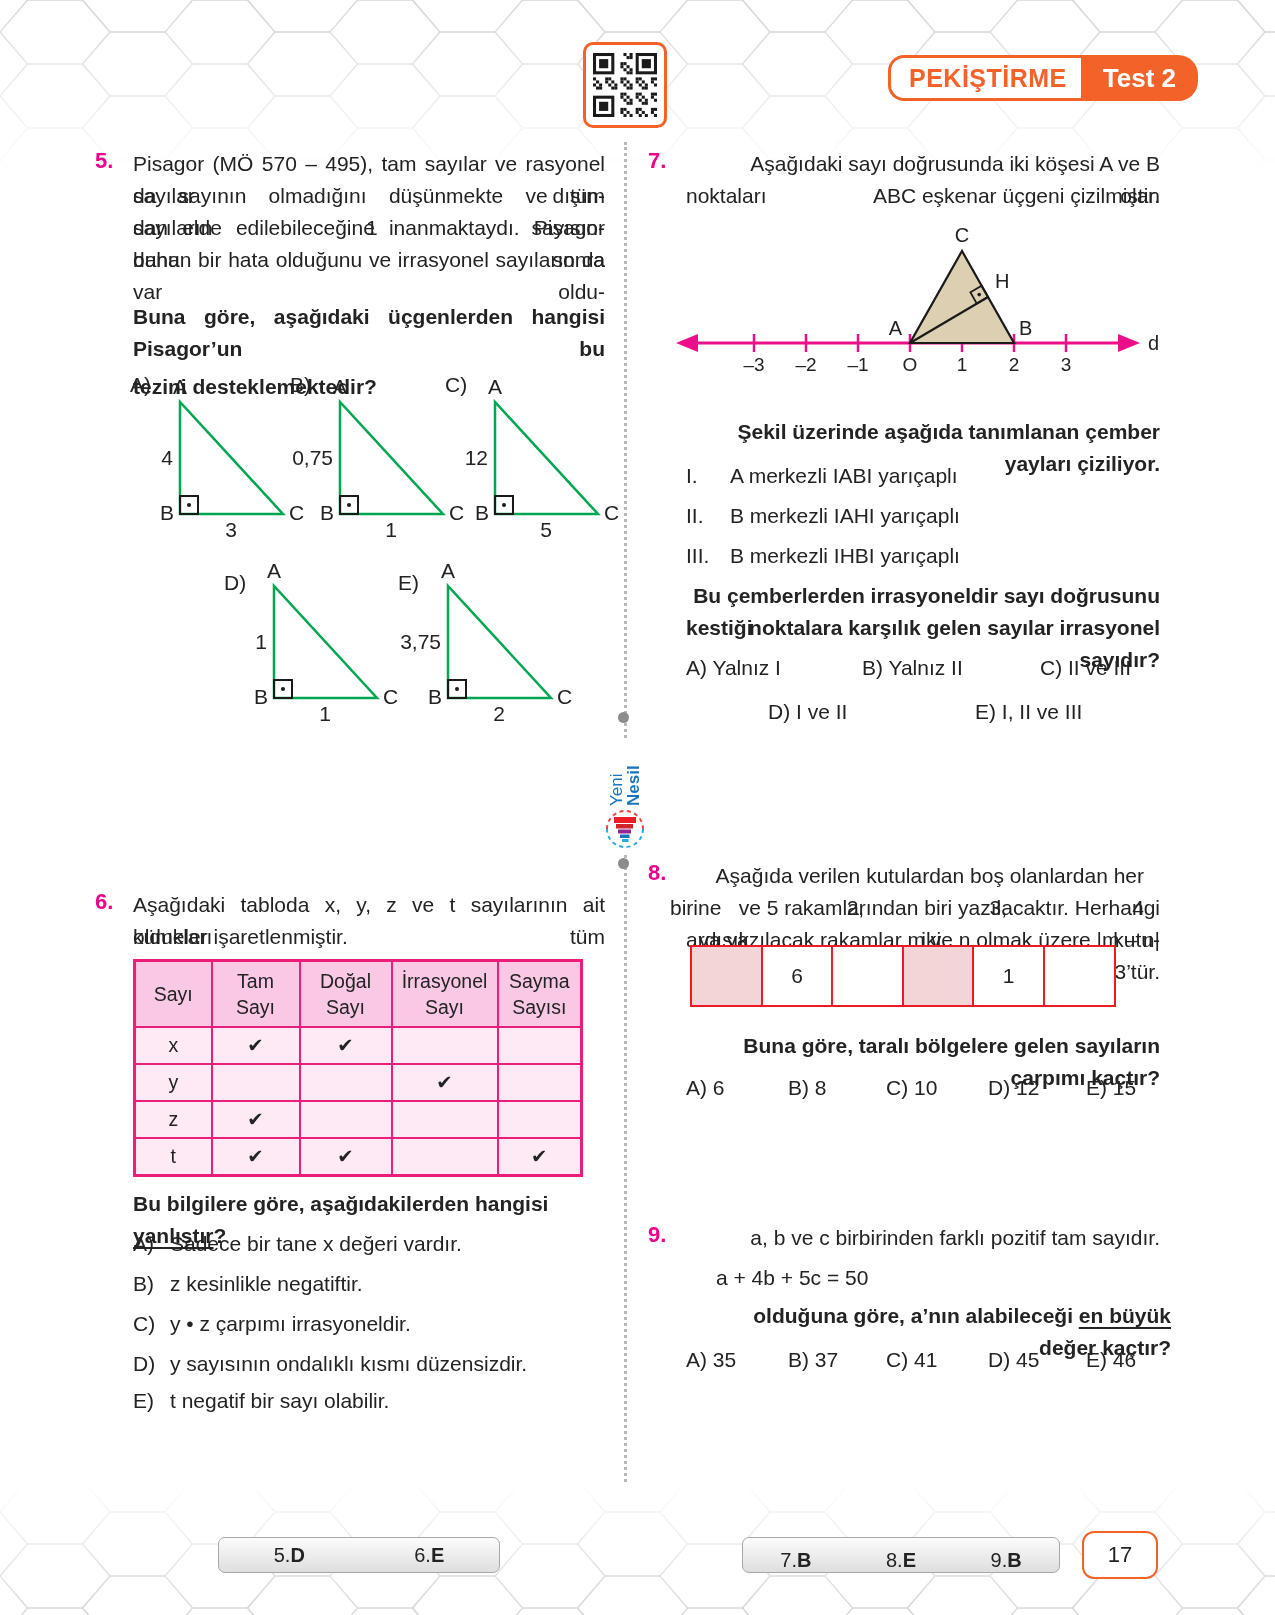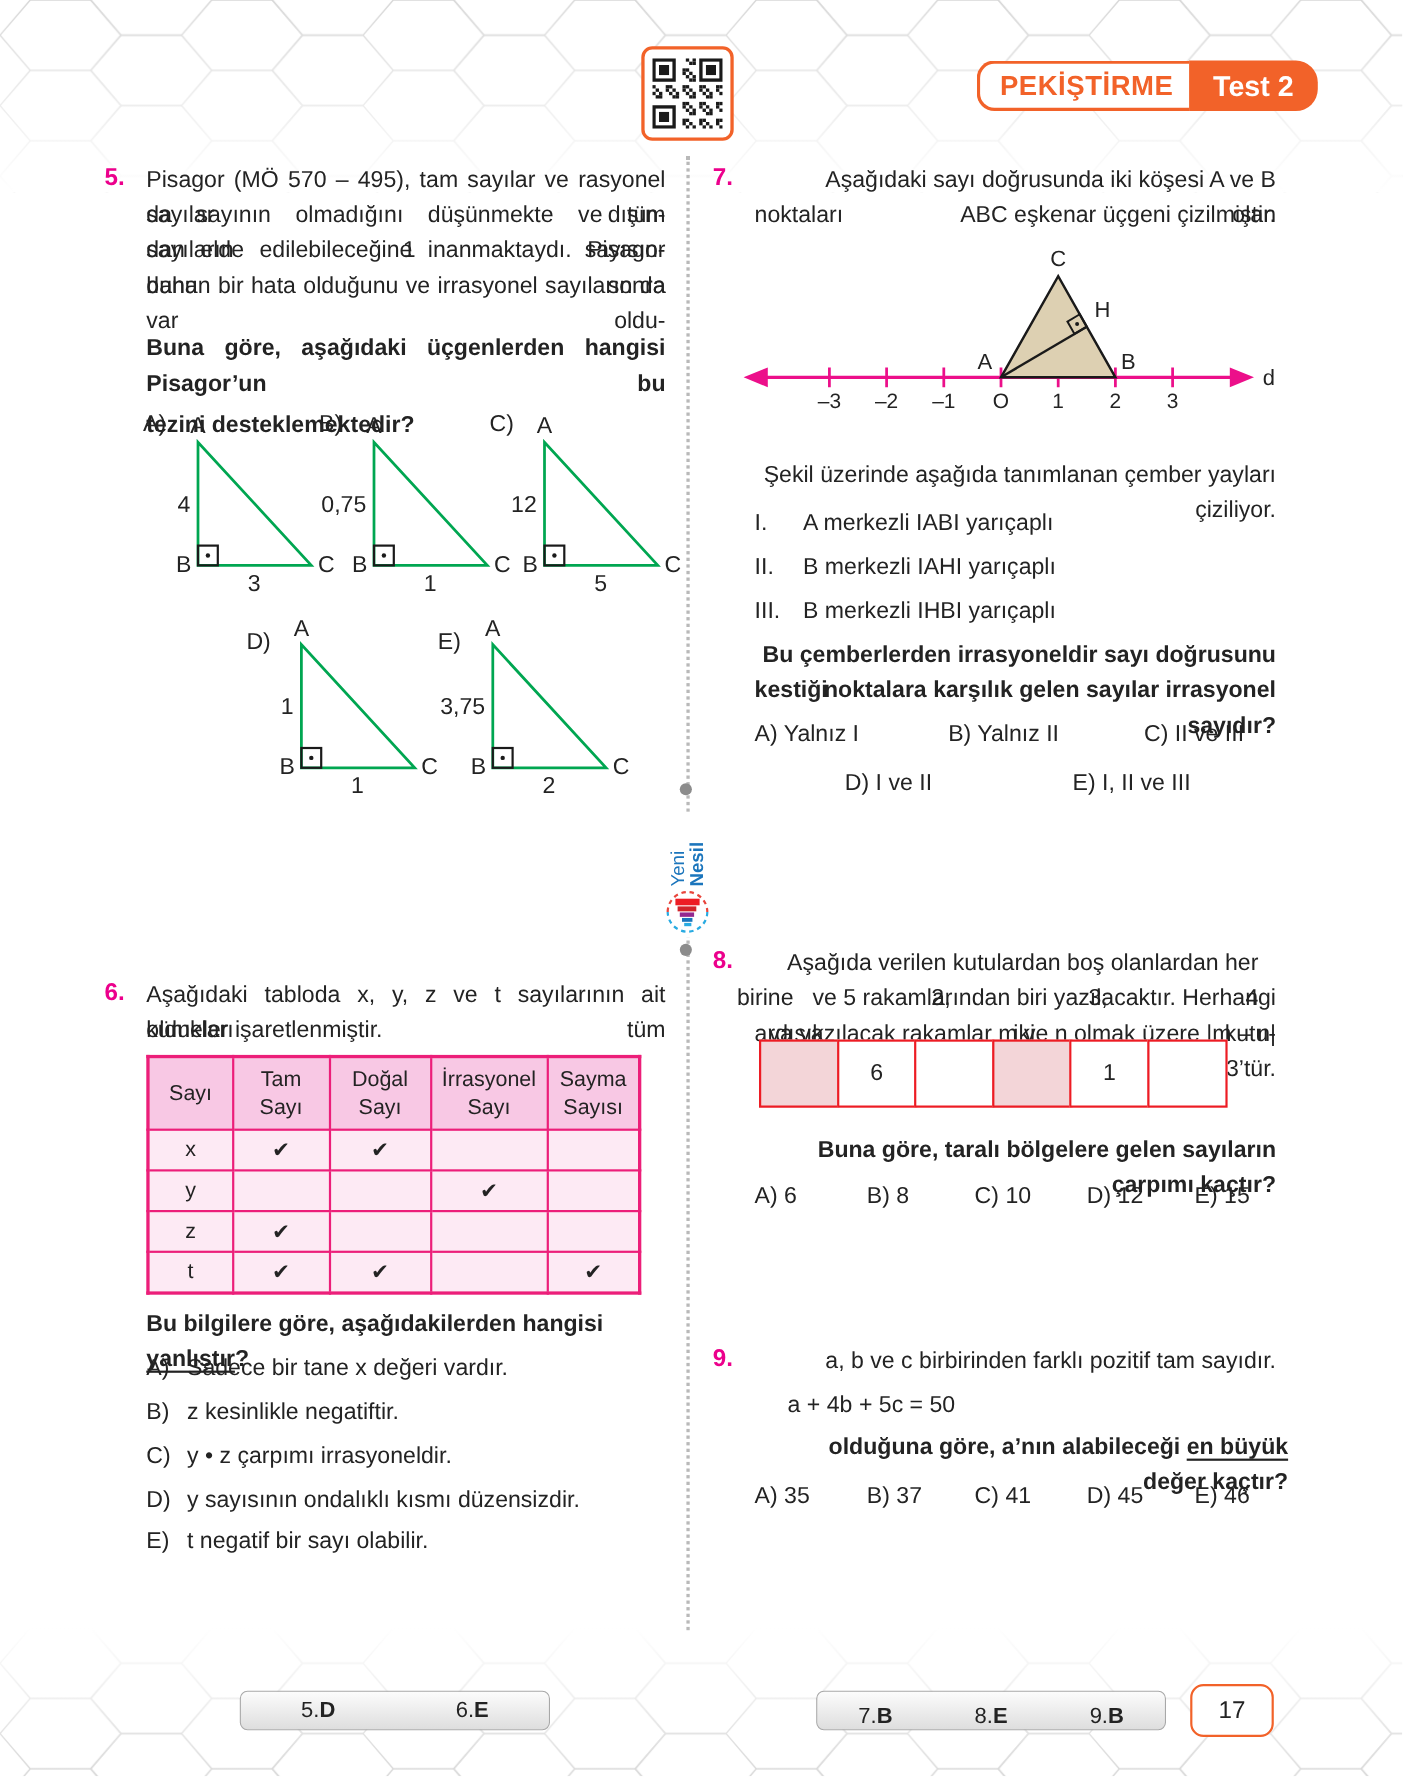--- a/index.html
+++ b/index.html
@@ -375,21 +375,21 @@
     </g>
     <g font-size="20" fill="#232323">
       <text x="262" y="117" text-anchor="end">A</text>
       <text x="379" y="117" text-anchor="start">B</text>
       <text x="322" y="24" text-anchor="middle">C</text>
       <text x="355" y="70" text-anchor="start">H</text>
       <text x="508" y="132" text-anchor="start">d</text>
     </g>
   </svg>
 
-  <div class="abs t w-right" style="left:686px;top:416px;">Şekil üzerinde aşağıda tanımlanan çember yayları çiziliyor.</div>
+  <div class="abs t w-right" style="left:686px;top:416px;font-weight:bold;">Şekil üzerinde aşağıda tanımlanan çember yayları çiziliyor.</div>
   <div class="abs t" style="left:686px;top:460px;"><span style="display:inline-block;width:44px;">I.</span><span>A merkezli IABI yarıçaplı</span></div>
   <div class="abs t" style="left:686px;top:500px;"><span style="display:inline-block;width:44px;">II.</span><span>B merkezli IAHI yarıçaplı</span></div>
   <div class="abs t" style="left:686px;top:540px;"><span style="display:inline-block;width:44px;">III.</span><span>B merkezli IHBI yarıçaplı</span></div>
   <div class="abs t b jl w-right" style="left:686px;top:580px;">Bu çemberlerden irrasyoneldir sayı doğrusunu kestiği</div>
   <div class="abs t b w-right" style="left:686px;top:612px;">noktalara karşılık gelen sayılar irrasyonel sayıdır?</div>
   <div class="abs t" style="left:686px;top:652px;">A) Yalnız I</div>
   <div class="abs t" style="left:862px;top:652px;">B) Yalnız II</div>
   <div class="abs t" style="left:1040px;top:652px;">C) II ve III</div>
   <div class="abs t" style="left:768px;top:696px;">D) I ve II</div>
   <div class="abs t" style="left:975px;top:696px;">E) I, II ve III</div>

